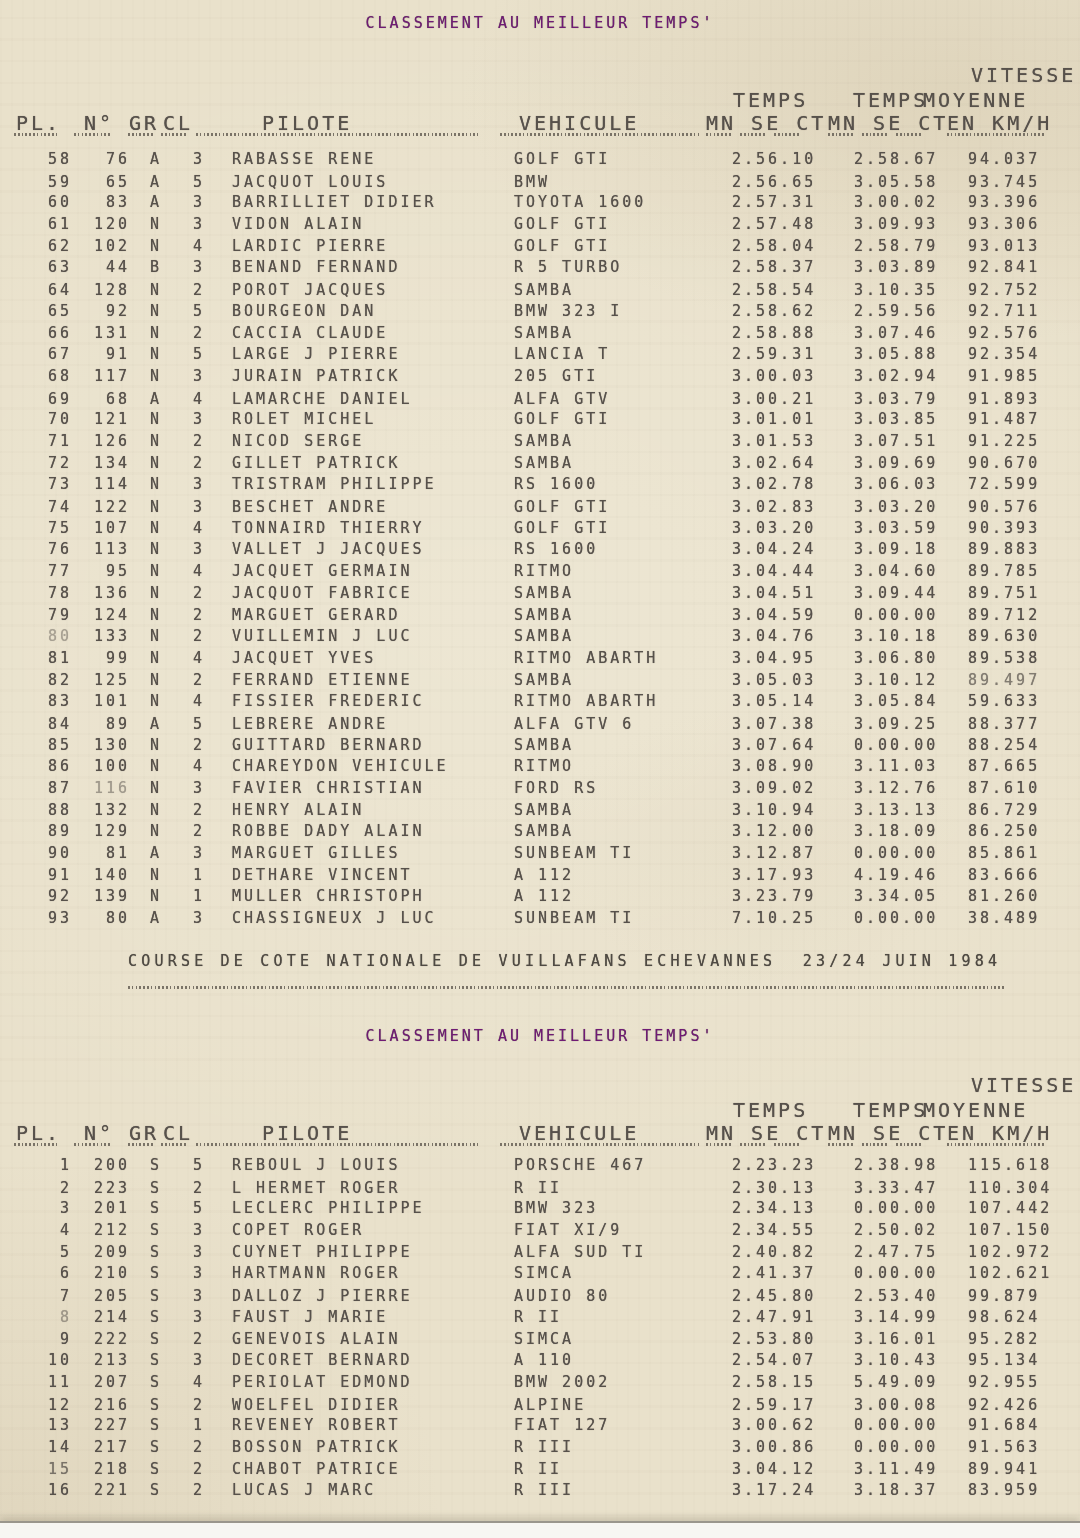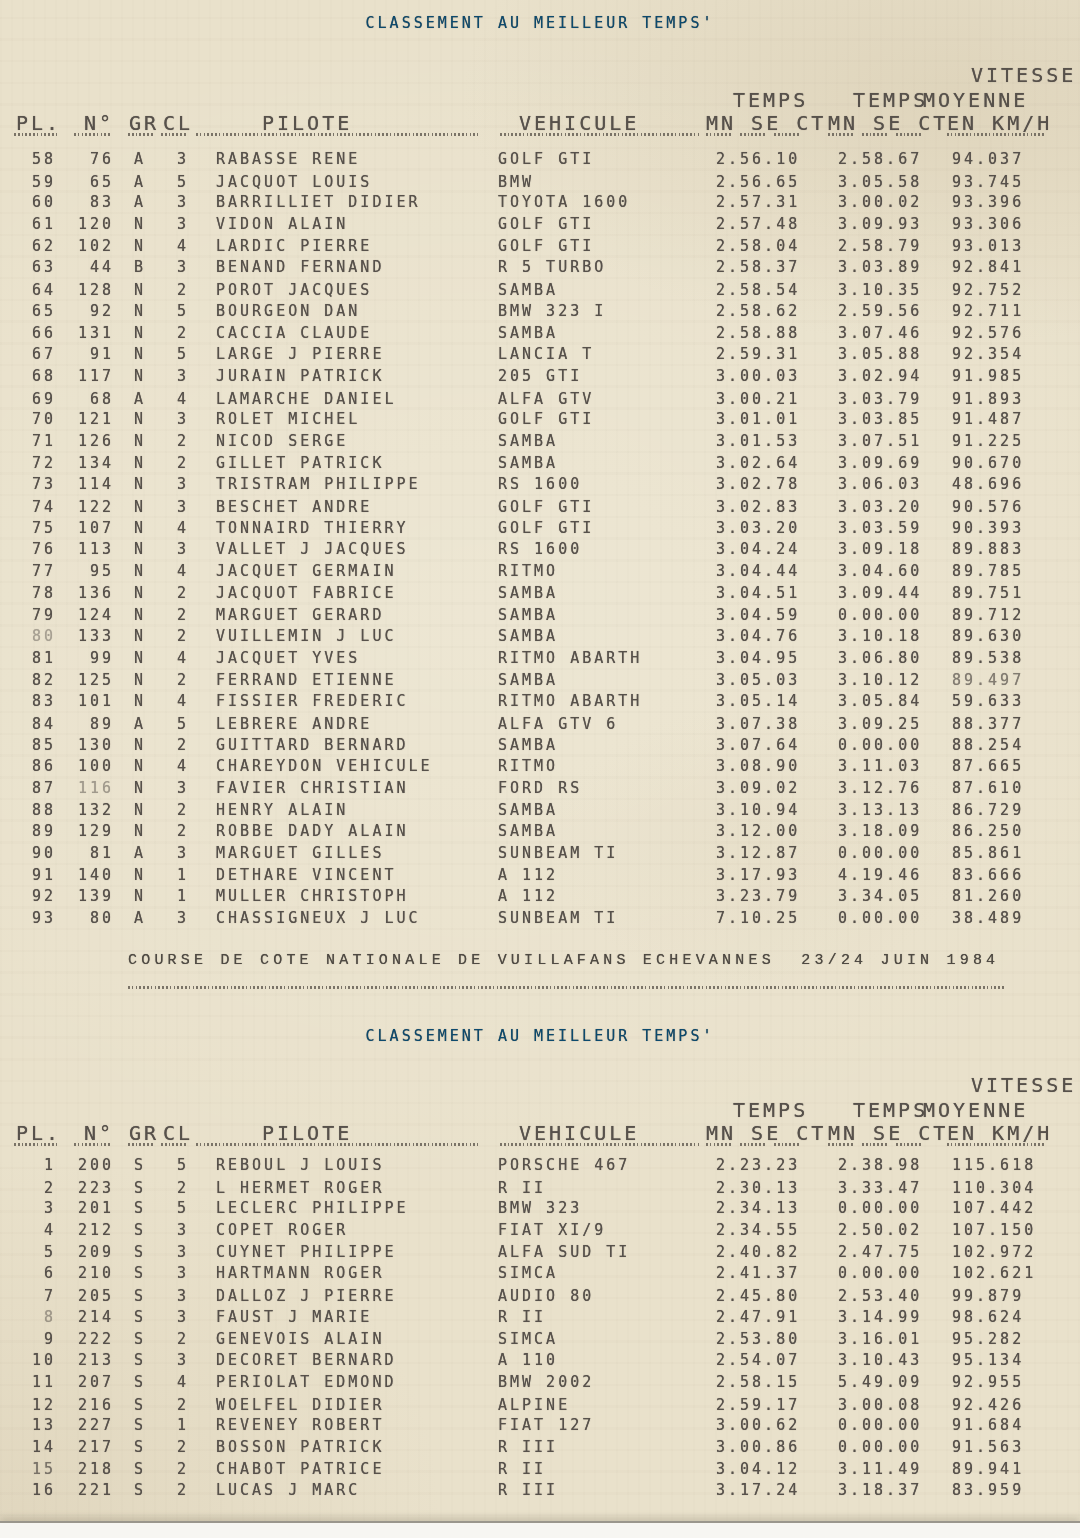--- a/index.html
+++ b/index.html
@@ -10,23 +10,23 @@
     color:#57514b;
   }
   .stain{position:absolute;inset:0;pointer-events:none;background:
     radial-gradient(700px 360px at 88% 6%, rgba(196,180,148,.28), transparent 70%),
     radial-gradient(600px 500px at 2% 98%, rgba(196,180,148,.22), transparent 70%),
     radial-gradient(1000px 800px at 45% 40%, rgba(255,255,248,.18), transparent 75%),
     radial-gradient(300px 200px at 70% 55%, rgba(210,196,166,.15), transparent 70%);}
   .ghost{position:absolute;inset:0;pointer-events:none;opacity:.5;background-image:
     repeating-linear-gradient(0deg, rgba(126,114,92,.05) 0 2.5px, transparent 2.5px 21.7px),
     repeating-linear-gradient(90deg, rgba(126,114,92,.035) 0 2px, transparent 2px 11px);}
-  .ink{text-shadow:0 0 .7px rgba(87,81,75,.9);font-family:Liberation Mono, monospace;}
+  .ink{text-shadow:0 0 .7px rgba(87,81,75,.9);}
   .title{position:absolute;left:0;width:100%;text-align:center;font-size:15px;
-    letter-spacing:3px;color:#0c4a6e;white-space:pre;text-shadow:0 0 .7px rgba(79,74,67,.9);}
+    letter-spacing:3px;color:#701a75;white-space:pre;text-shadow:0 0 .7px rgba(79,74,67,.9);}
   .t1pos{top:14px}
   .t2pos{top:1027px}
 
   .thead{position:absolute;left:0;width:1080px;height:78px;font-size:20px;letter-spacing:3px;}
   .thead span{position:absolute;white-space:pre;text-shadow:0 0 .7px rgba(87,81,75,.9);}
   .hv1{left:971px;top:0}
   .hv2{left:923px;top:25px}
   .ht1{left:733px;top:25px}
   .ht2{left:853px;top:25px}
   .hpl{left:16px;top:48px}
@@ -48,21 +48,21 @@
   .d-pi{left:196px;top:70px;width:282px}
   .d-ve{left:500px;top:70px;width:200px}
   .du1a{left:706px;top:70px;width:26px}
   .du1b{left:740px;top:70px;width:26px}
   .du1c{left:774px;top:70px;width:26px}
   .du2a{left:828px;top:70px;width:26px}
   .du2b{left:862px;top:70px;width:26px}
   .du2c{left:896px;top:70px;width:26px}
   .d-km{left:947px;top:70px;width:97px}
 
-  .tbody{position:absolute;left:0;width:857px;padding-left:8px;}
+  .tbody{position:absolute;left:16px;width:857px;padding-left:8px;}
   .tb1{top:149px}
   .tb2{top:1155px}
   .row{display:grid;grid-template-columns:34px 58px 52px 34px 292px 218px 122px 120px 96px;
     padding-left:14px;height:21.69px;line-height:21.69px;font-size:15px;letter-spacing:3px;}
   .c{white-space:pre;text-shadow:0 0 .7px rgba(87,81,75,.85);}
   .c-pl,.c-no{text-align:right}
   .c-gr,.c-cl{text-align:center}
   .c-pi{padding-left:16px}
   .c-ve,.c-t1,.c-t2{padding-left:6px}
   .c-v{text-align:left}
@@ -287,21 +287,21 @@
       </div>
       <div class="row">
         <span class="c c-pl">73</span>
         <span class="c c-no">114</span>
         <span class="c c-gr">N</span>
         <span class="c c-cl">3</span>
         <span class="c c-pi">TRISTRAM PHILIPPE</span>
         <span class="c c-ve">RS 1600</span>
         <span class="c c-t1">3.02.78</span>
         <span class="c c-t2">3.06.03</span>
-        <span class="c c-v">48.696</span>
+        <span class="c c-v">72.599</span>
       </div>
       <div class="row">
         <span class="c c-pl">74</span>
         <span class="c c-no">122</span>
         <span class="c c-gr">N</span>
         <span class="c c-cl">3</span>
         <span class="c c-pi">BESCHET ANDRE</span>
         <span class="c c-ve">GOLF GTI</span>
         <span class="c c-t1">3.02.83</span>
         <span class="c c-t2">3.03.20</span>

